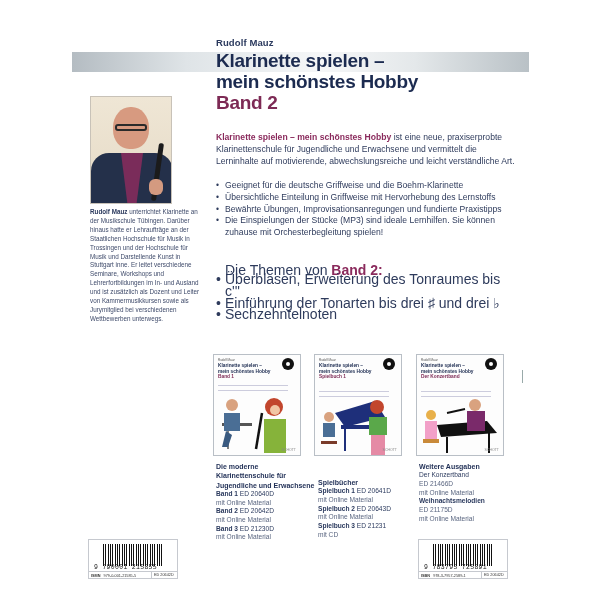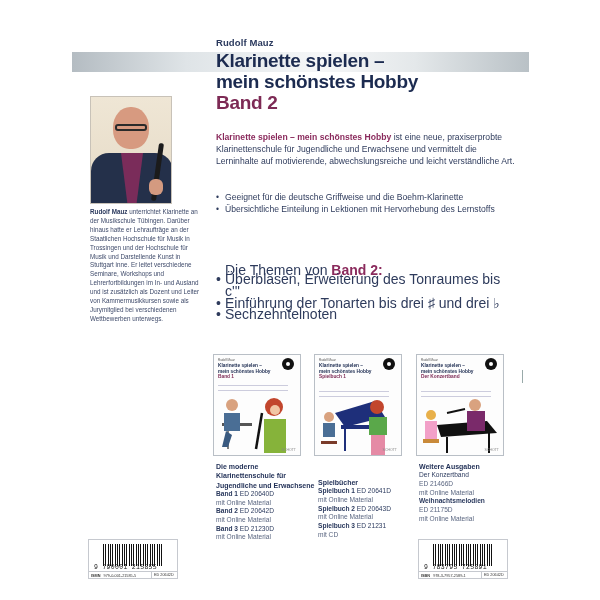--- a/index.html
+++ b/index.html
@@ -20,21 +20,21 @@
   .photo .shirt { position: absolute; left: 30px; top: 56px; width: 22px; height: 52px; background: #7a2c5a; clip-path: polygon(0 0, 100% 0, 70% 100%, 30% 100%); }
   .photo .clarinet { position: absolute; left: 64px; top: 46px; width: 5px; height: 58px; background: #1b1b1b; transform: rotate(8deg); border-radius: 2px; }
   .photo .hand { position: absolute; left: 58px; top: 82px; width: 14px; height: 16px; background: #d49a80; border-radius: 6px; }
 
   .bio { position: absolute; left: 90px; top: 208px; width: 110px; font-size: 6.3px; line-height: 8.9px; color: #3e4a6a; }
   .bio b { color: #2b3a5e; }
 
   .intro { position: absolute; left: 216px; top: 131px; width: 300px; font-size: 8.6px; line-height: 12px; color: #2e3b5c; }
   .intro .hl { color: #8a2a5c; font-weight: bold; text-align: center; }
 
-  .bullets { position: absolute; left: 216px; top: 180px; width: 305px; font-size: 8.6px; line-height: 11.8px; color: #2e3b5c; list-style: none; margin-top: 12px; }
+  .bullets { position: absolute; left: 216px; top: 180px; width: 305px; font-size: 8.6px; line-height: 11.8px; color: #2e3b5c; list-style: none; }
   .bullets li { padding-left: 9px; position: relative; }
   .bullets li::before { content: "•"; position: absolute; left: 0; top: 0; }
 
   .themes-head { position: absolute; left: 225px; top: 262px; font-size: 14px; color: #2e3b5c; }
   .themes-head .hl { color: #8a2a5c; font-weight: bold; }
   .themes { position: absolute; left: 216px; top: 274px; width: 300px; font-size: 14px; line-height: 11.8px; color: #2e3b5c; list-style: none; }
   .themes li { padding-left: 9px; position: relative; }
   .themes li::before { content: "•"; position: absolute; left: 0; }
 
   .cover { position: absolute; top: 354px; width: 88px; height: 102px; border: 1px solid #b9bfc6; background: #fdfdfd; overflow: hidden; }
@@ -84,21 +84,23 @@
   <div class="clarinet"></div>
   <div class="hand"></div>
 </div>
 
 <div class="bio"><b>Rudolf Mauz</b><span> unterrichtet Klarinette an der Musikschule Tübingen. Darüber hinaus hatte er Lehraufträge an der Staatlichen Hochschule für Musik in Trossingen und der Hochschule für Musik und Darstellende Kunst in Stuttgart inne. Er leitet verschiedene Seminare, Workshops und Lehrerfortbildungen im In- und Ausland und ist zusätzlich als Dozent und Leiter von Kammermusikkursen sowie als Jurymitglied bei verschiedenen Wettbewerben unterwegs.</span></div>
 
 <div class="intro"><span class="hl">Klarinette spielen – mein schönstes Hobby</span><span> ist eine neue, praxiserprobte Klarinettenschule für Jugendliche und Erwachsene und vermittelt die Lerninhalte auf motivierende, abwechslungsreiche und leicht verständliche Art.</span></div>
 
 <ul class="bullets">
   <li>Geeignet für die deutsche Griffweise und die Boehm-Klarinette</li>
-  <li>Übersichtliche Einteilung in Lektionen mit Hervorhebung des Lernstoffs</li>
+  <li>Übersichtliche Einteilung in Griffweise mit Hervorhebung des Lernstoffs</li>
+  <li>Bewährte Übungen, Improvisationsanregungen und fundierte Praxistipps</li>
+  <li>Die Einspielungen der Stücke (MP3) sind ideale Lernhilfen. Sie können zuhause mit Orchesterbegleitung spielen!</li>
 </ul>
 
 <div class="themes-head"><span>Die Themen von </span><span class="hl">Band 2</span><span class="hl">:</span></div>
 <ul class="themes">
   <li>Überblasen, Erweiterung des Tonraumes bis c'''</li>
   <li>Einführung der Tonarten bis drei ♯ und drei ♭</li>
   <li>Sechzehntelnoten</li>
 </ul>
 
 <div class="cover" style="left:213px;">

